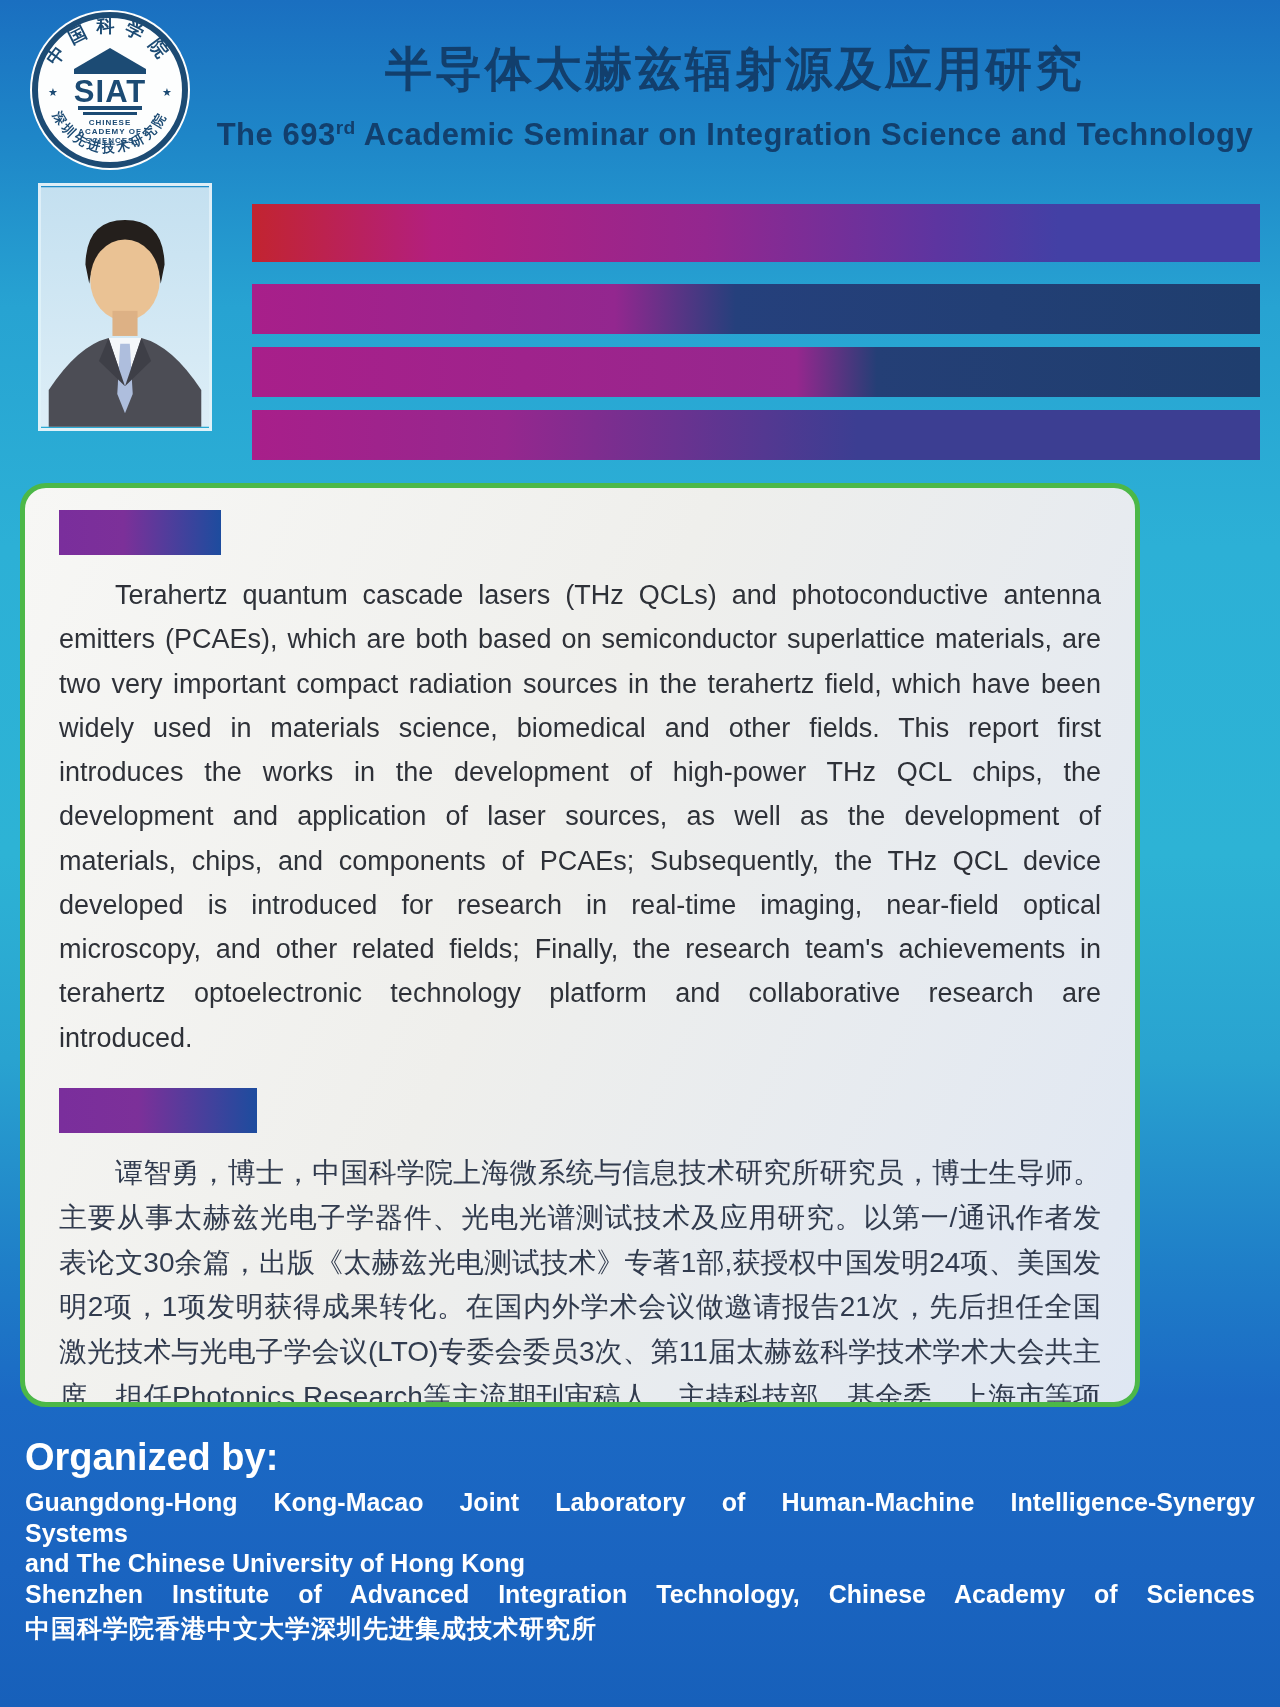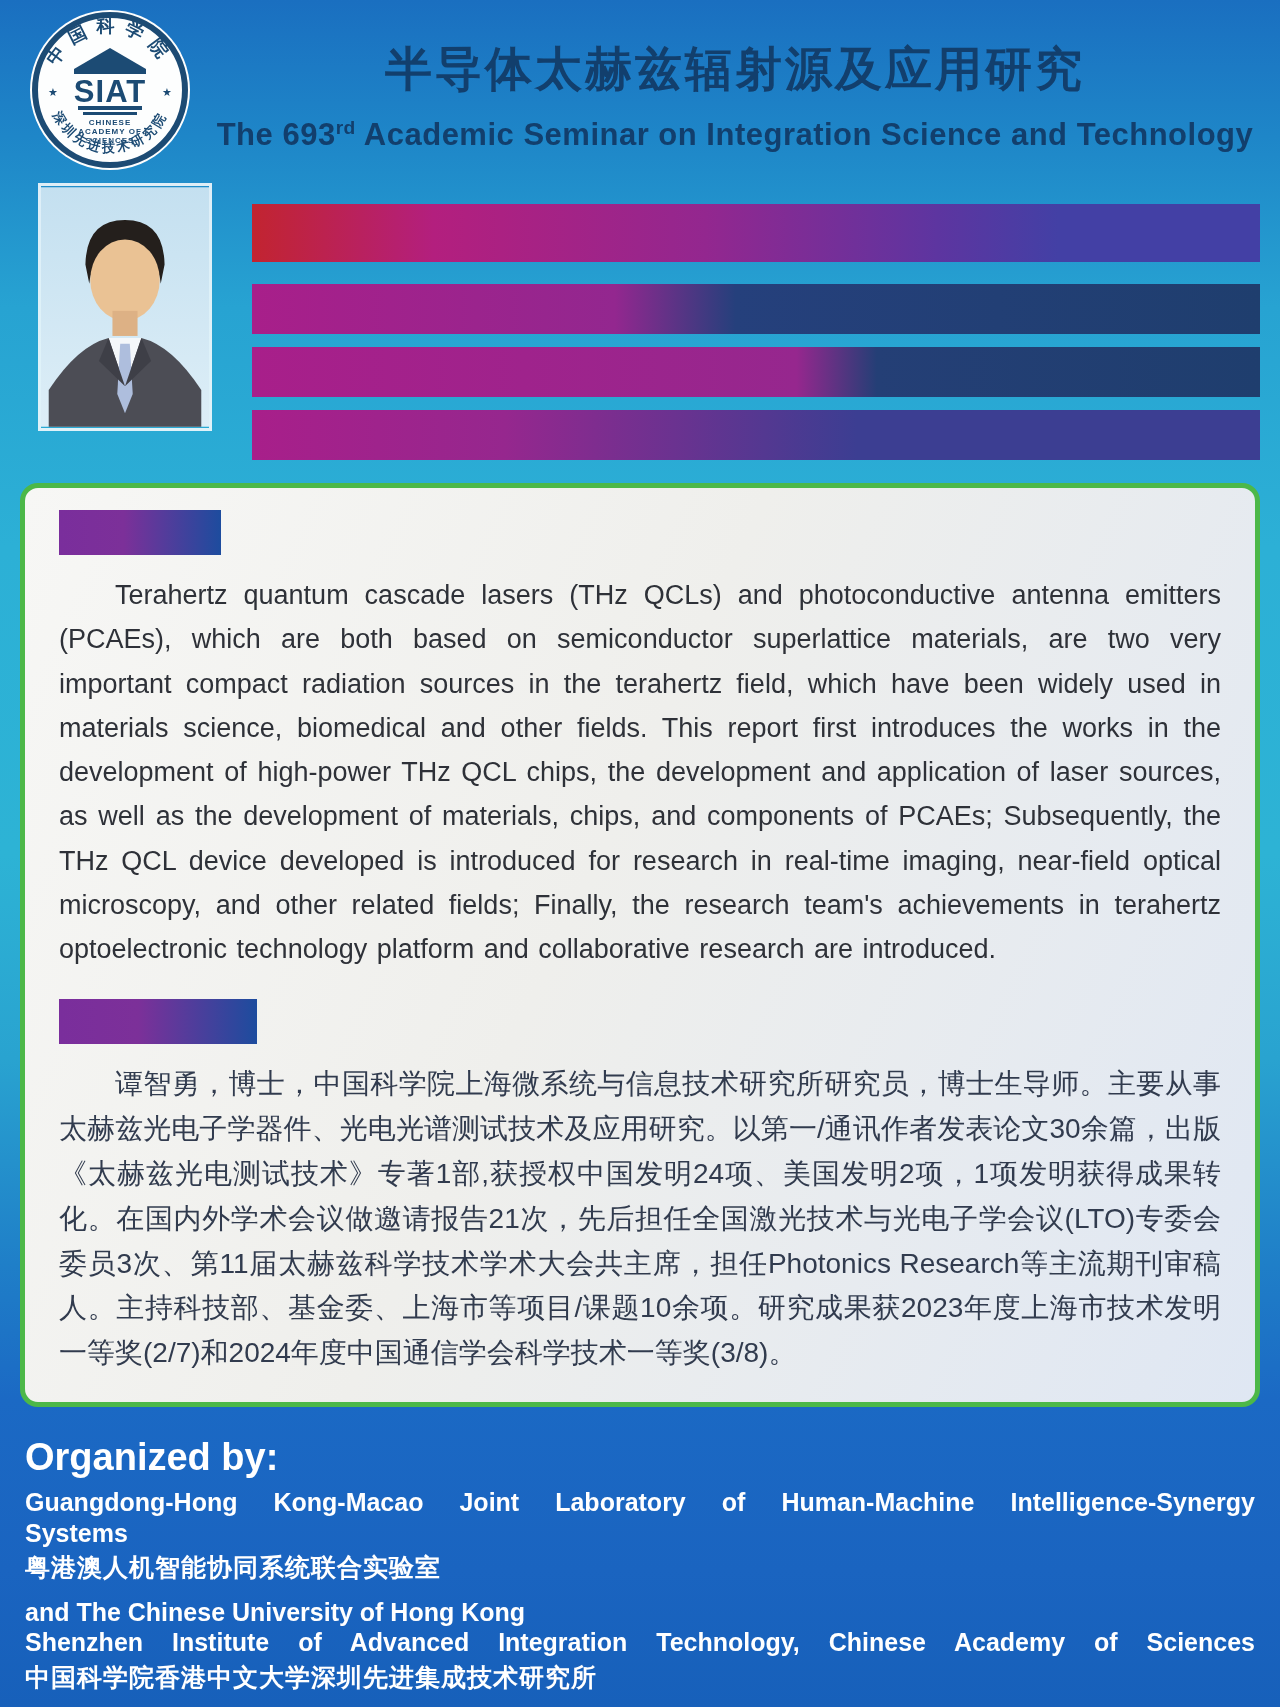--- a/index.html
+++ b/index.html
@@ -28,22 +28,22 @@
   
   .info { position:absolute; left:252px; top:204px; right:20px; }
   .sem-title { margin:0; font-size:53px; font-weight:800; letter-spacing:4px; line-height:1.1;
     background:linear-gradient(90deg,#c22430 0%,#b31f7e 18%,#93278f 45%,#5d35a0 68%,#4340a5 80%,#4340a5 100%); }
   .iline { position:absolute; left:0; right:0; font-size:37px; font-weight:800; white-space:nowrap; }
   .l1 { top:80px;  background:linear-gradient(90deg,#a81f8a 0%,#93278f 36%,#25407c 48%,#1f3e6e 100%); }
   .l2 { top:143px; background:linear-gradient(90deg,#a81f8a 0%,#96278e 54%,#243f76 62%,#1f3e6e 100%); }
   .l3 { top:206px; background:linear-gradient(90deg,#a81f8a 0%,#96278e 25%,#3c3e92 60%,#3c3e92 100%); }
   .spk { display:inline-block; width:507px; }
   
-  .panel { position:absolute; left:20px; top:483px; width:1240px; height:924px; box-sizing:border-box;
-    border:5px solid #4cb848; border-radius:18px; padding:16px 34px 20px 34px; overflow:hidden;
+  .panel { position:absolute; left:20px; top:483px; width:1120px; height:924px; box-sizing:border-box;
+    border:5px solid #4cb848; border-radius:26px; padding:16px 34px 20px 34px; overflow:hidden;
     background:linear-gradient(115deg,#f7f7f5 0%,#efefec 45%,#dfe7f3 100%); }
   .ph { margin:6px 0 8px 0; display:inline-block; font-size:40px; font-weight:800;
     background:linear-gradient(90deg,#7a2e9c 0%,#7c3099 40%,#1d4c9e 100%); }
   .bio-h { margin-top:28px; }
   .panel p { margin:10px 0 0 0; text-align:justify; }
   .abs { font-size:27px; line-height:1.64; color:#2e3138; text-indent:56px; word-spacing:2px; }
   .bio { font-size:28px; line-height:1.6; color:#313b4e; text-indent:56px; }
   .ph-row { display:block; }
   
   .footer { position:absolute; left:25px; right:25px; top:1436px; color:#ffffff; font-weight:800; }
@@ -118,19 +118,18 @@
     <span class="ph-row"><h2 class="ph gt">Abstract</h2></span>
     <p class="abs">Terahertz quantum cascade lasers (THz QCLs) and photoconductive antenna emitters (PCAEs), which are both based on semiconductor superlattice materials, are two very important compact radiation sources in the terahertz field, which have been widely used in materials science, biomedical and other fields. This report first introduces the works in the development of high-power THz QCL chips, the development and application of laser sources, as well as the development of materials, chips, and components of PCAEs; Subsequently, the THz QCL device developed is introduced for research in real-time imaging, near-field optical microscopy, and other related fields; Finally, the research team's achievements in terahertz optoelectronic technology platform and collaborative research are introduced.</p>
     <span class="ph-row"><h2 class="ph gt bio-h">Biography</h2></span>
     <p class="bio">谭智勇，博士，中国科学院上海微系统与信息技术研究所研究员，博士生导师。主要从事太赫兹光电子学器件、光电光谱测试技术及应用研究。以第一/通讯作者发表论文30余篇，出版《太赫兹光电测试技术》专著1部,获授权中国发明24项、美国发明2项，1项发明获得成果转化。在国内外学术会议做邀请报告21次，先后担任全国激光技术与光电子学会议(LTO)专委会委员3次、第11届太赫兹科学技术学术大会共主席，担任Photonics Research等主流期刊审稿人。主持科技部、基金委、上海市等项目/课题10余项。研究成果获2023年度上海市技术发明一等奖(2/7)和2024年度中国通信学会科学技术一等奖(3/8)。</p>
   </section>
 
   <footer class="footer">
     <div class="orgby">Organized by:</div>
     <div class="fl jl">Guangdong-Hong Kong-Macao Joint Laboratory of Human-Machine Intelligence-Synergy</div>
     <div class="fl">Systems</div>
-    <div class="fl cn">粤港澳人机智能协同系统联合实验室</div>
     <div class="fl">and The Chinese University of Hong Kong</div>
     <div class="fl jl">Shenzhen Institute of Advanced Integration Technology, Chinese Academy of Sciences</div>
     <div class="fl cn">中国科学院香港中文大学深圳先进集成技术研究所</div>
   </footer>
 
 </div>
 
 </body></html>

